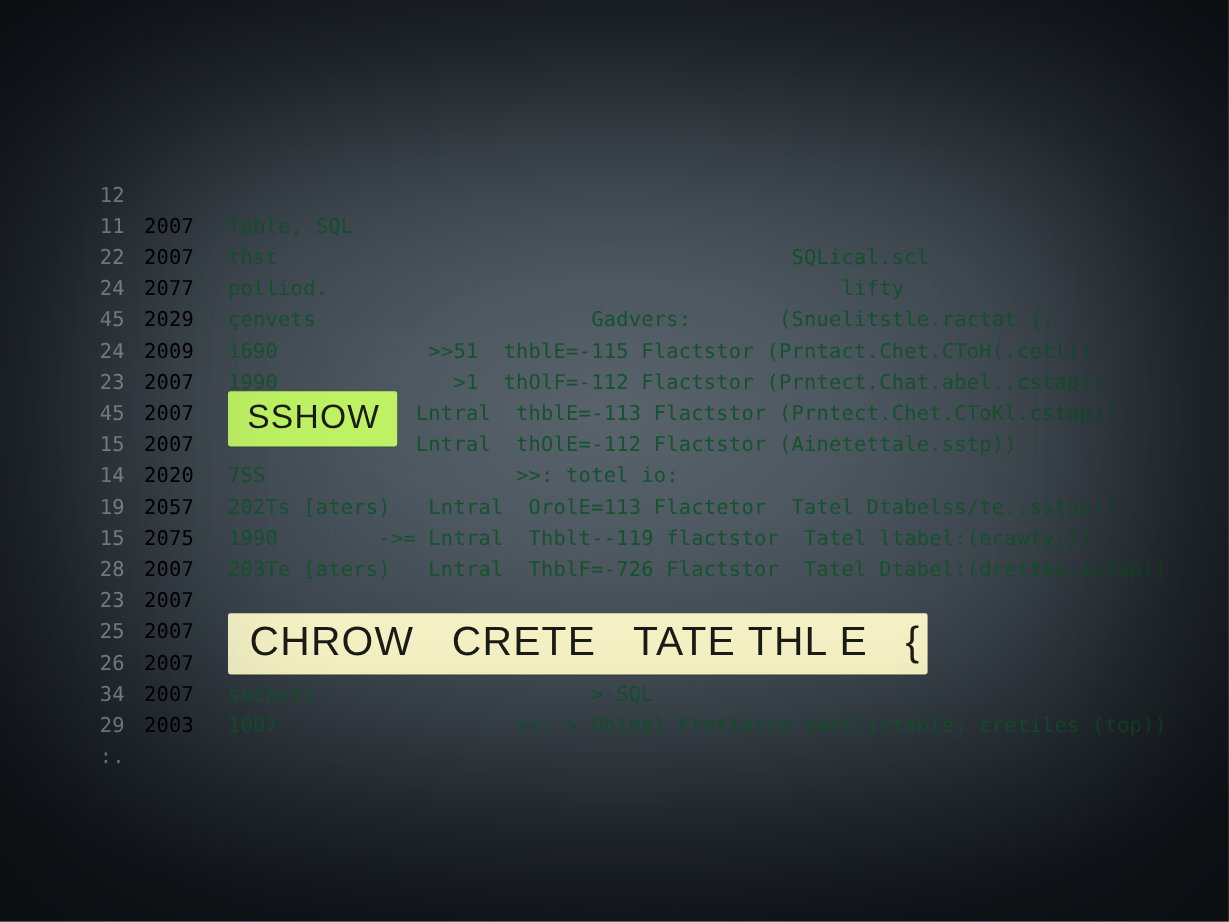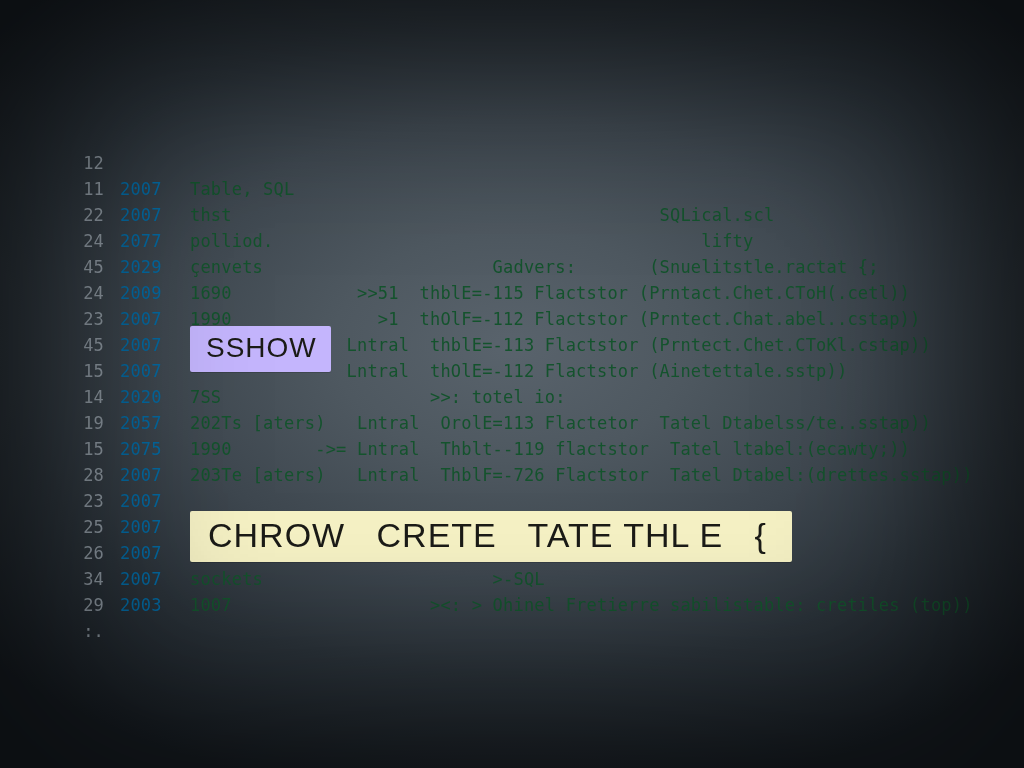--- a/index.html
+++ b/index.html
@@ -40,37 +40,37 @@
     text-align: right;
     color: #8d97a0;
     flex-shrink: 0;
     font-weight: 500;
   }
 
   .year {
     width: 64px;
     text-align: left;
     padding-left: 16px;
-    color: #0369a1;
+    color: #000000;
     flex-shrink: 0;
     font-weight: 500;
   }
 
   .code {
     padding-left: 22px;
     color: #14532d;
     flex: 1;
     overflow: hidden;
     text-overflow: clip;
   }
 
   
   .hl-small {
     position: absolute;
-    background: #c4b5fd;
+    background: #bef264;
     color: #1b1b17;
     font-family: "Arial Narrow", "Helvetica Neue", "Helvetica", sans-serif;
     font-stretch: condensed;
     font-size: 28px;
     font-weight: 500;
     letter-spacing: 1px;
     padding: 4px 14px 6px 16px;
     line-height: 1.3;
     border-radius: 2px;
     box-shadow: 0 1px 0 rgba(0,0,0,0.15);
@@ -78,21 +78,21 @@
 
   .hl-large {
     position: absolute;
     background: #f6f2c5;
     color: #1b1b17;
     font-family: "Arial Narrow", "Helvetica Neue", "Helvetica", sans-serif;
     font-stretch: condensed;
     font-size: 34px;
     font-weight: 500;
     letter-spacing: 1px;
-    padding: 3px 25px 5px 18px;
+    padding: 3px 6px 5px 18px;
     line-height: 1.25;
     border-radius: 2px;
     white-space: pre;
     box-shadow: 0 1px 0 rgba(0,0,0,0.15);
     text-align: right;
   }
 
   .vignette {
     position: absolute; inset: 0;
     pointer-events: none;

